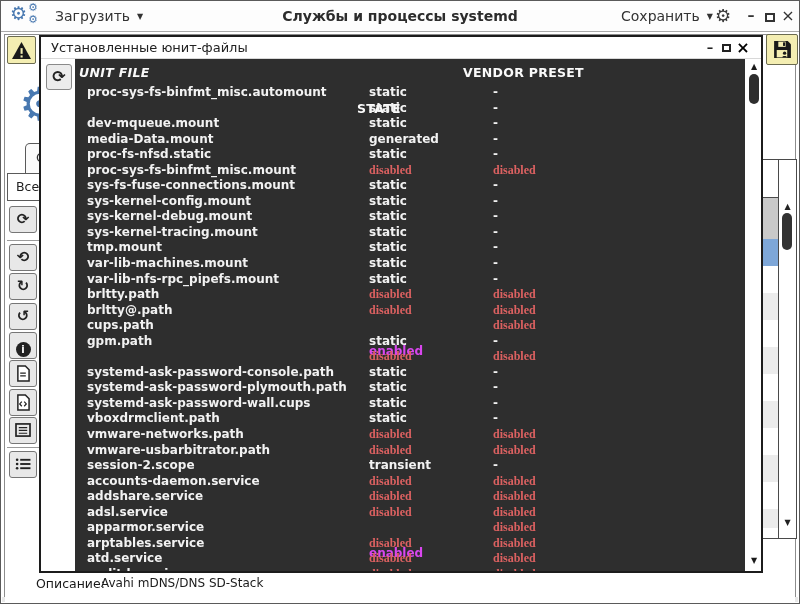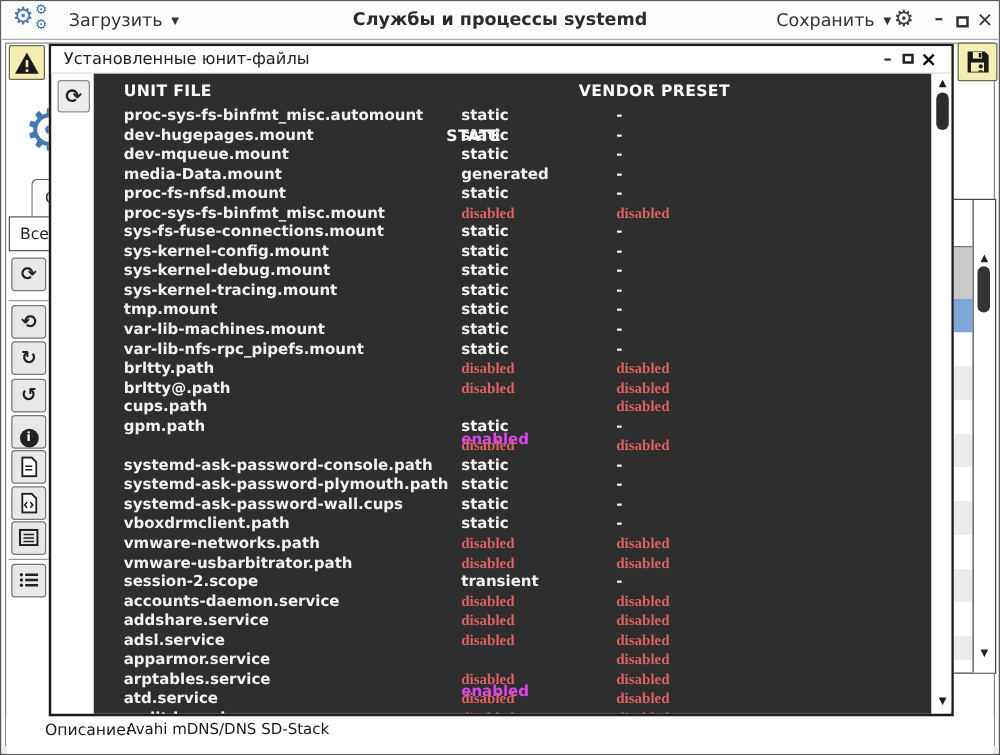--- a/index.html
+++ b/index.html
@@ -70,25 +70,25 @@
   #m-max   { right:28px; width:14px; }
   #m-max .sq { display:inline-block; width:9px; height:8px; border:2px solid #222; vertical-align:0px; }
   #m-close { right:10px; width:16px; font-size:16px; font-weight:900; color:#000; }
   #m-refresh { position:absolute; left:5px; top:27px; width:26px; height:26px; background:#ececec;
            border:1px solid #8a8a8a; border-radius:3px; text-align:center; line-height:24px;
            font-size:16px; font-weight:700; color:#222; }
   .dark-table { position:absolute; left:34px; top:22px; width:670px; bottom:0; background:#2e2e2e; overflow:hidden; }
   .dt-header { position:absolute; top:6px; left:0; right:0; height:16px; color:#fafafa;
            font-size:12.5px; font-weight:700; letter-spacing:.3px; }
   .dt-header span { position:absolute; white-space:nowrap; }
-  .h-unit { left:24px; } .h-state { left:282px;margin-top:36px; } .h-preset { left:388px; }
+  .h-unit { left:4px;font-style:italic; } .h-state { left:282px;margin-top:36px; } .h-preset { left:388px; }
   #unit-rows { position:absolute; top:26px; left:0; right:0; }
   .trow { position:relative; height:15.55px; font-size:12px; font-weight:600; color:#f2f2f2; }
   .trow span { position:absolute; top:0; white-space:nowrap; }
-  .cu { left:24px; } .cs { left:294px; } .cp { left:418px; }
+  .cu { left:12px; } .cs { left:294px; } .cp { left:418px; }
   .st-red   { color:#dc6161;font-family:Liberation Serif, serif; }
   .st-green { color:#d946ef;margin-top:26px; }
   .m-scroll { position:absolute; left:706px; top:22px; bottom:2px; width:14px; background:#fff; }
   .m-scroll .up    { position:absolute; top:3px; left:0; right:0; text-align:center; font-size:8px; color:#1a1a1a; }
   .m-scroll .thumb { position:absolute; top:15px; left:2px; width:10px; height:30px; background:#2e2e2e; border-radius:5px; }
   .m-scroll .down  { position:absolute; bottom:4px; left:0; right:0; text-align:center; font-size:8px; color:#1a1a1a; }
 </style>
 </head>
 <body>
 
@@ -208,36 +208,35 @@
         <span class="h-state">STATE</span>
         <span class="h-preset">VENDOR PRESET</span>
       </div>
       <div id="unit-rows">
           <div class="trow">
             <span class="cu">proc-sys-fs-binfmt_misc.automount</span>
             <span class="cs">static</span>
             <span class="cp">-</span>
           </div>
           <div class="trow">
-            <span class="cu">dev-hugepages.mount</span>
             <span class="cs">static</span>
             <span class="cp">-</span>
           </div>
           <div class="trow">
             <span class="cu">dev-mqueue.mount</span>
             <span class="cs">static</span>
             <span class="cp">-</span>
           </div>
           <div class="trow">
             <span class="cu">media-Data.mount</span>
             <span class="cs">generated</span>
             <span class="cp">-</span>
           </div>
           <div class="trow">
-            <span class="cu">proc-fs-nfsd.mount</span>
+            <span class="cu">proc-fs-nfsd.static</span>
             <span class="cs">static</span>
             <span class="cp">-</span>
           </div>
           <div class="trow">
             <span class="cu">proc-sys-fs-binfmt_misc.mount</span>
             <span class="cs st-red">disabled</span>
             <span class="cp st-red">disabled</span>
           </div>
           <div class="trow">
             <span class="cu">sys-fs-fuse-connections.mount</span>

